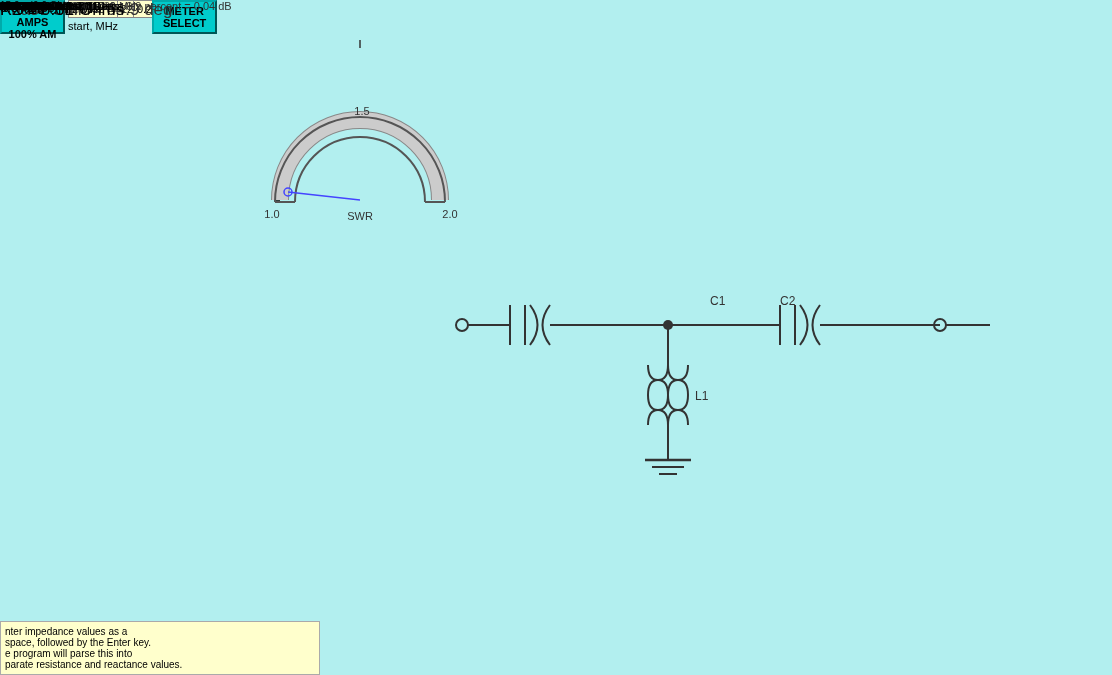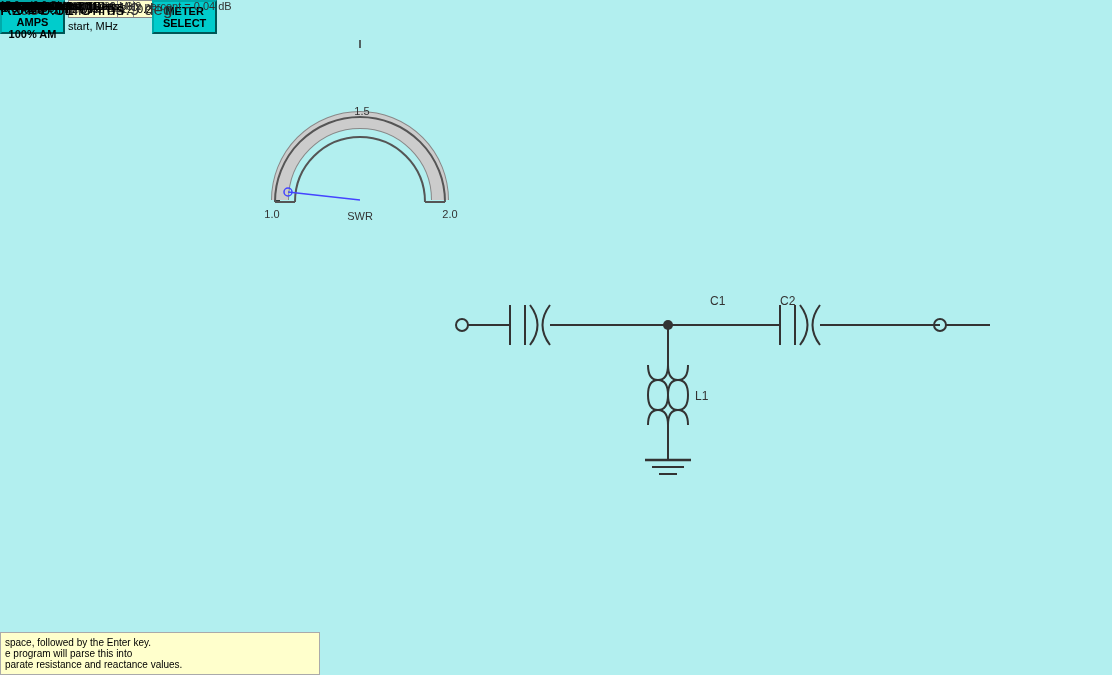--- a/index.html
+++ b/index.html
@@ -250,20 +250,21 @@
 
   <div style="position:absolute;top:464;left:248;">
     <button class="btn" style="width:65px;height:34px;">CW PEAK<br>VOLTS</button>
   </div>
 
   <div style="position:absolute;top:534;left:248;">
     <button class="btn" style="width:65px;height:34px;">RMS AMPS<br>100% AM</button>
   </div>
 
   <div style="position:absolute;bottom:0;left:0;width:320px;background-color:#ffffcc;border:1px solid #aaa;padding:4px;font-size:10px;">
+    <div>nter impedance values as a</div>
     <div>space, followed by the Enter key.</div>
     <div>e program will parse this into</div>
     <div>parate resistance and reactance values.</div>
   </div>
 
   <div style="position:absolute;top:108;left:640;font-size:11px;color:#333;">overall loss = 8.9 Watts = 0.9 percent = 0.04 dB</div>
   <div style="position:absolute;top:130;left:660;font-size:11px;color:#333;">3 dB bandwidth = 19.30 MHz</div>
   <div style="position:absolute;top:146;left:660;font-size:11px;color:#333;">20.35 to 39.65 MHz</div>
   <div style="position:absolute;top:168;left:660;font-size:11px;color:#333;">overall effective Q = 1.6</div>
   <div style="position:absolute;top:188;left:660;font-size:17px;color:#333;text-align:center;">Phase Shift = 64.9 deg</div>

